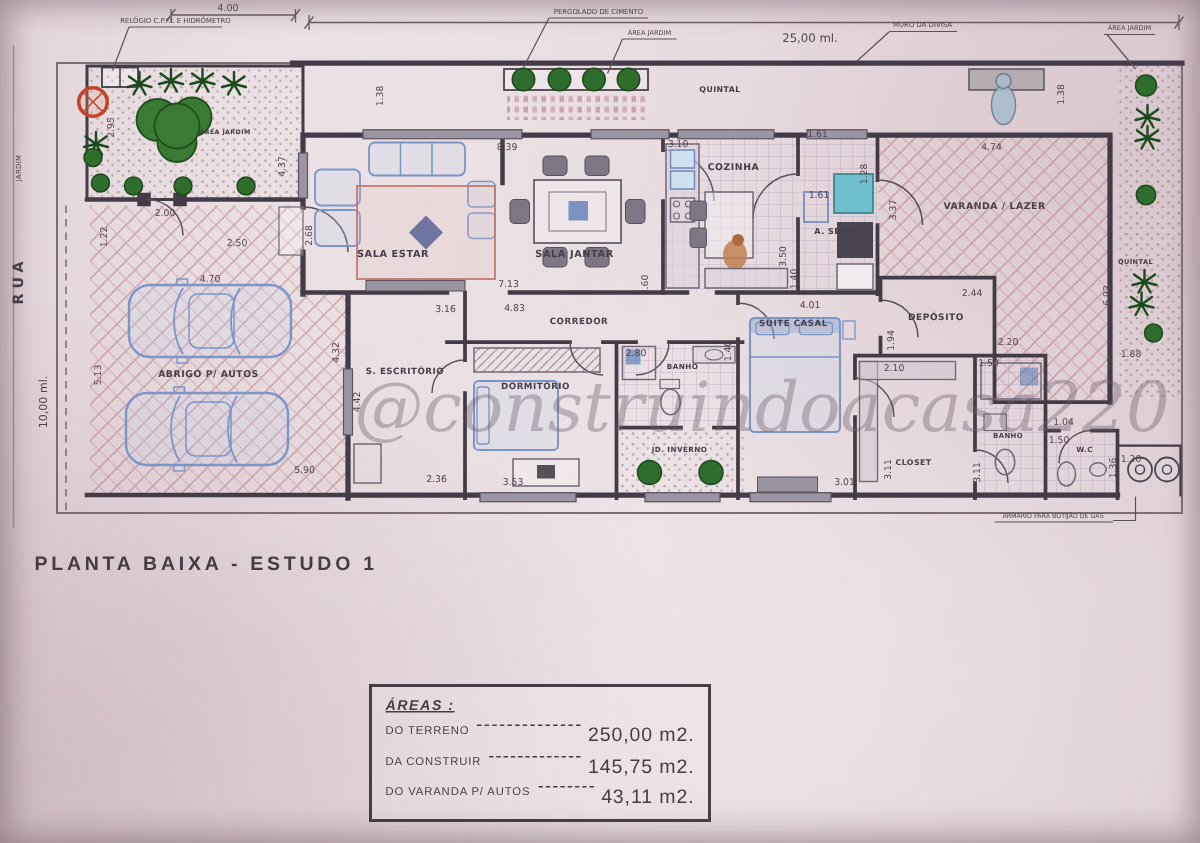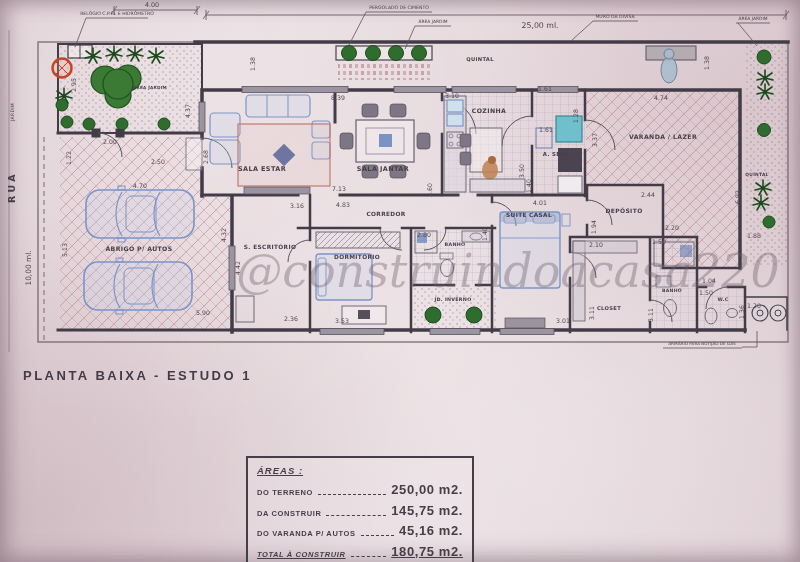--- a/index.html
+++ b/index.html
@@ -17,21 +17,21 @@
                 inset 0 8px 16px rgba(110,85,100,.16), inset 0 -10px 20px rgba(110,85,100,.18);
   }
   #plan-svg{position:absolute;left:0;top:0;}
   .titleblock{position:absolute;left:23px;top:368px;color:#443b45;text-align:center;}
   .titleblock .t1{font-size:13px;font-weight:bold;letter-spacing:2.5px;}
   .titleblock .t2{font-size:9px;font-weight:bold;letter-spacing:1.2px;margin-top:6px;}
   .areas{position:absolute;left:246px;top:436px;width:206px;border:2px solid #473d47;
          padding:7px 9px 8px 9px;color:#473d47;background:rgba(244,236,239,.25);margin-top:20px;}
   .areas .hd{font-size:9.5px;font-weight:bold;font-style:italic;text-decoration:underline;
              letter-spacing:1px;margin-bottom:6px;}
-  .arow{display:flex;align-items:flex-end;font-size:7.5px;font-weight:bold;
+  .arow{display:flex;font-size:7.5px;font-weight:normal;
         letter-spacing:.6px;margin-top:5.5px;}
   .arow .lbl{white-space:nowrap;}
   .arow .lead{flex:1;border-bottom:1.6px dashed #4a3f49;margin:0 5px 2px 5px;height:1px;}
   .arow .val{font-size:13px;white-space:nowrap;}
   .arow.total .lbl{font-style:italic;text-decoration:underline;}
   .arow.total .val{text-decoration:underline;}
 </style>
 </head>
 <body>
 
@@ -389,23 +389,18 @@
           <span class="val">250,00 m2.</span>
         </div>
         <div class="arow">
           <span class="lbl">DA CONSTRUIR</span>
           <span class="lead"></span>
           <span class="val">145,75 m2.</span>
         </div>
         <div class="arow">
           <span class="lbl">DO VARANDA P/ AUTOS</span>
           <span class="lead"></span>
-          <span class="val">45,16 m2.</span>
-        </div>
-        <div class="arow total">
-          <span class="lbl">TOTAL À CONSTRUIR</span>
-          <span class="lead"></span>
-          <span class="val">180,75 m2.</span>
+          <span class="val">43,11 m2.</span>
         </div>
       </div>
 </div>
 
 </div>
 
 </body></html>

